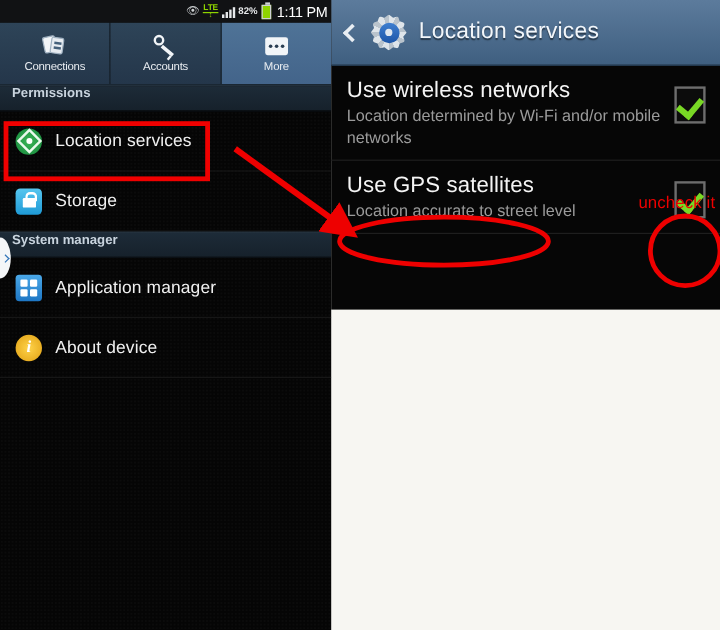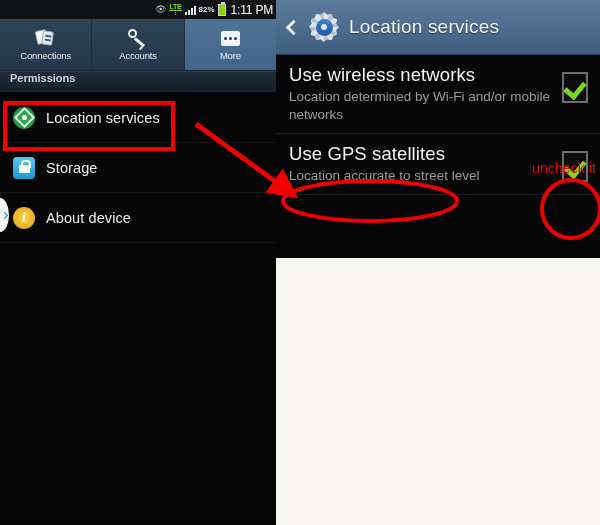--- a/index.html
+++ b/index.html
@@ -359,21 +359,33 @@
       <span class="row-label">Location services</span>
     </div>
 
     <div class="row">
       <span class="row-ico ic-security">
         <span class="lk"></span>
       </span>
       <span class="row-label">Storage</span>
     </div>
 
-
+    <div class="section-head">
+      <span>System manager</span>
+    </div>
+
+    <div class="row">
+      <span class="row-ico ic-appmgr">
+        <i></i>
+          <i></i>
+          <i></i>
+          <i></i>
+      </span>
+      <span class="row-label">Application manager</span>
+    </div>
 
 
 
 
     <div class="row">
       <span class="row-ico ic-about">i</span>
       <span class="row-label">About device</span>
     </div>
 
     <div id="drawer-handle">

